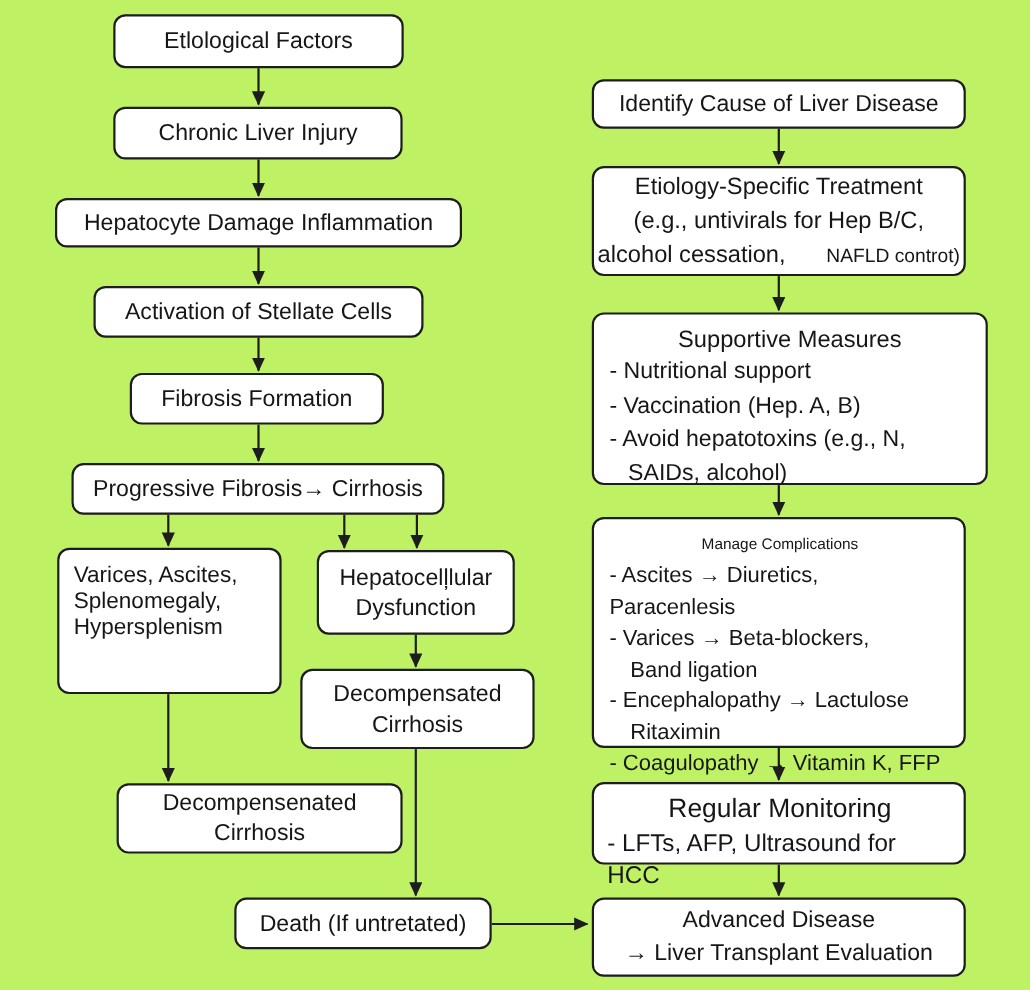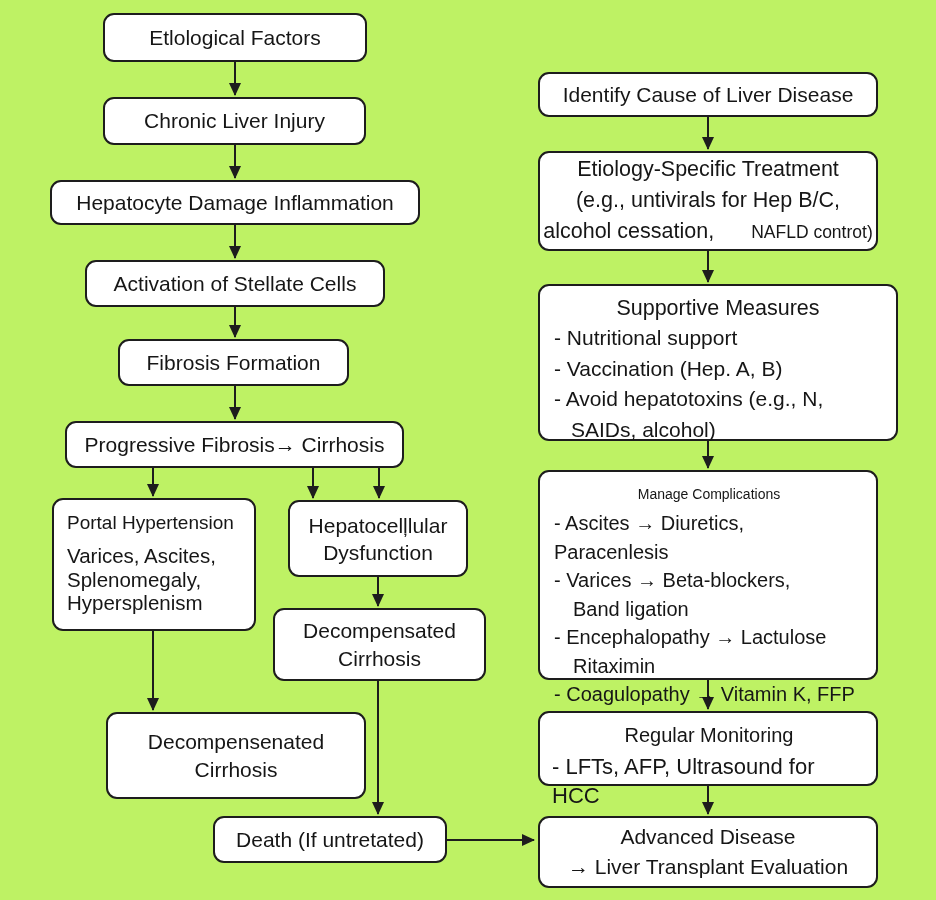--- a/index.html
+++ b/index.html
@@ -25,21 +25,21 @@
   #n-portal {
     left:52px; top:498px; width:204px; height:133px;
     align-items:flex-start; justify-content:flex-start; text-align:left; padding:11px 12px 6px 13px;
   }
   #n-portal .box-title { font-size:19px; margin-bottom:10px; }
   #n-portal .line { font-size:20.5px; line-height:23.5px; }
   #n-hepatocellular   { left:288px; top:500px; width:180px; height:77px; }
   #n-hepatocellular .line { line-height:27px; }
   #n-decomp-right     { left:273px; top:608px; width:213px; height:73px; }
   #n-decomp-right .line { line-height:28px; }
-  #n-decomp-left      { left:106px; top:712px; width:260px; height:87px; }
+  #n-decomp-left      { left:106px; top:712px; width:260px; height:64px; }
   #n-decomp-left .line { line-height:28px; }
   #n-death            { left:213px; top:816px; width:234px; height:47px; }
   
   #r-identify         { left:538px; top:72px;  width:340px; height:45px; }
   #r-etiology         { left:538px; top:151px; width:340px; height:100px; }
   #r-etiology .line   { line-height:31px; font-size:21.5px; }
   #r-etiology .small  { display:inline; font-size:17.5px;margin-left:31px; }
   #r-etiology .normal { display:inline; }
   #r-supportive {
     left:538px; top:284px; width:360px; height:157px;
@@ -52,21 +52,21 @@
     left:538px; top:470px; width:340px; height:210px;
     justify-content:flex-start; padding:7px 12px 4px 14px;
   }
   #r-manage .box-title { font-size:14px; line-height:30px; }
   #r-manage .item { align-self:stretch; text-align:left; font-size:20px; line-height:28.5px; }
   #r-manage .cont { padding-left:19px; }
   #r-monitoring {
     left:538px; top:711px; width:340px; height:75px;
     justify-content:flex-start; padding:6px 10px 4px 12px;
   }
-  #r-monitoring .box-title { font-size:20px; line-height:33px;text-align:right; }
+  #r-monitoring .box-title { font-size:24px; line-height:33px;text-align:right; }
   #r-monitoring .item { align-self:stretch; text-align:left; font-size:22px; line-height:29px; }
   #r-advanced         { left:538px; top:816px; width:340px; height:72px; }
   #r-advanced .line   { line-height:30px; }
 </style>
 </head>
 <body>
 
 <div class="stage">
 
   <svg class="arrows" viewBox="0 0 936 900" xmlns="http://www.w3.org/2000/svg">
@@ -114,21 +114,20 @@
 
   <div class="node" id="n-fibrosis">
     <span>Fibrosis Formation</span>
   </div>
 
   <div class="node" id="n-progressive">
     <span>Progressive Fibrosis→ Cirrhosis</span>
   </div>
 
   <div class="node" id="n-portal">
-    <span class="box-title">Portal Hypertension</span>
     <span class="line">Varices, Ascites,</span>
     <span class="line">Splenomegaly,</span>
     <span class="line">Hypersplenism</span>
   </div>
 
   <div class="node" id="n-hepatocellular">
     <span class="line">Hepatocelļlular</span>
     <span class="line">Dysfunction</span>
   </div>
 

